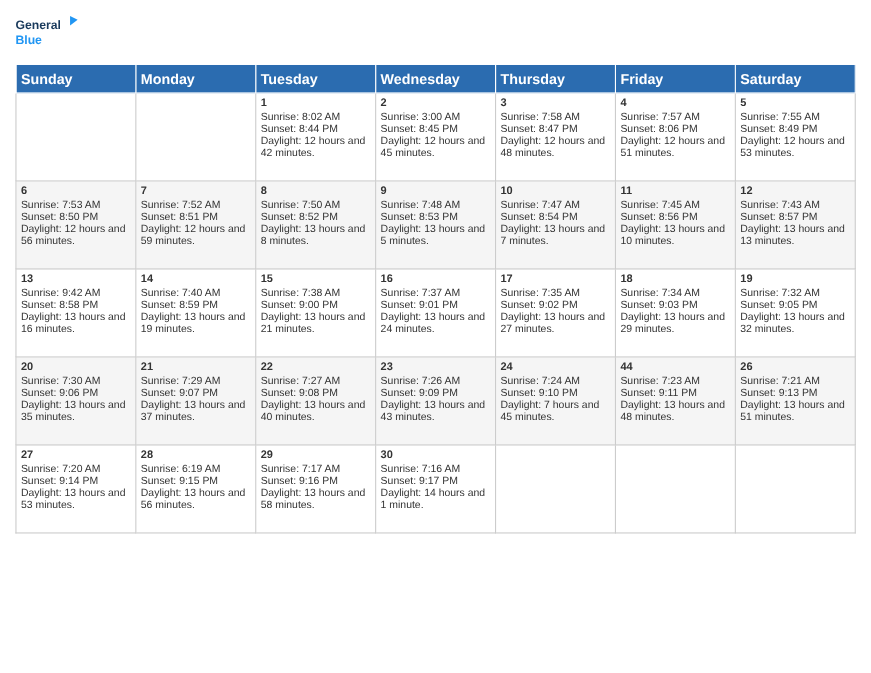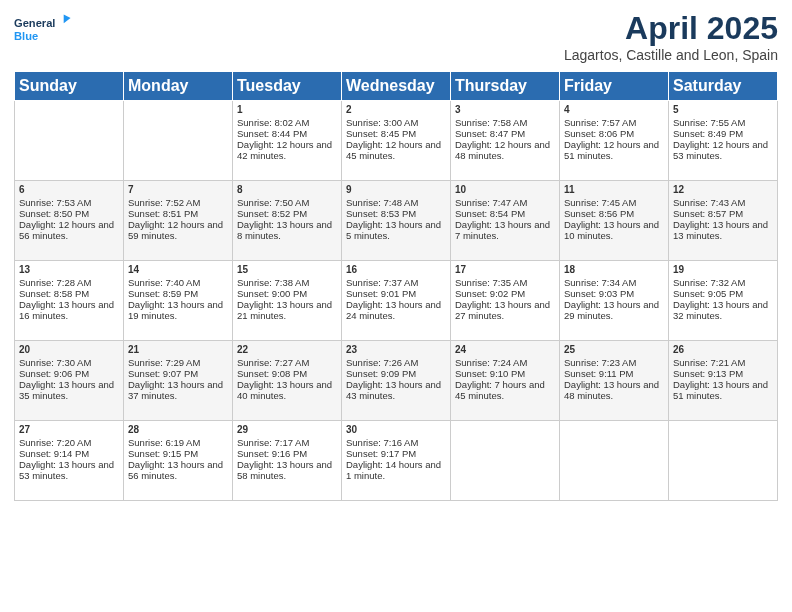--- a/index.html
+++ b/index.html
@@ -40,21 +40,21 @@
       color: #444;
     }
     table {
       width: 100%;
       border-collapse: collapse;
       table-layout: fixed;
     }
     thead th {
       background: #2b6cb0;
       color: #fff;
-      font-size: 16px;
+      font-size: 13px;
       font-weight: bold;
       padding: 5px 4px;
       border: 1px solid #fff;
       text-align: left;
     }
     tbody td {
       border: 1px solid #ccc;
       vertical-align: top;
       padding: 3px 4px;
       font-size: 9.5px;
@@ -83,24 +83,20 @@
 
 <div class="page">
   <div class="header">
     <div class="logo">
   <svg width="60" height="40" viewBox="0 0 70 40">
     <text x="0" y="16" font-size="13" font-weight="bold" fill="#1a3a5c" font-family="Arial">General</text>
     <polygon points="58,2 66,6 58,12" fill="#2196F3"></polygon>
     <text x="0" y="32" font-size="13" font-weight="bold" fill="#2196F3" font-family="Arial">Blue</text>
   </svg>
 </div>
-    <div class="title-block">
-      <div class="main-title">April 2025</div>
-      <div class="subtitle">Lagartos, Castille and Leon, Spain</div>
-    </div>
   </div>
 
   <table>
     <thead>
       <tr>
         <th>Sunday</th>
         <th>Monday</th>
         <th>Tuesday</th>
         <th>Wednesday</th>
         <th>Thursday</th>
@@ -183,21 +179,21 @@
           <td>
             <span class="day-num">12</span>
             <div>Sunrise: 7:43 AM</div>
             <div>Sunset: 8:57 PM</div>
             <div>Daylight: 13 hours and 13 minutes.</div>
           </td>
         </tr>
         <tr>
           <td>
             <span class="day-num">13</span>
-            <div>Sunrise: 7:28 AM</div>
+            <div>Sunrise: 9:42 AM</div>
             <div>Sunset: 8:58 PM</div>
             <div>Daylight: 13 hours and 16 minutes.</div>
           </td>
           <td>
             <span class="day-num">14</span>
             <div>Sunrise: 7:40 AM</div>
             <div>Sunset: 8:59 PM</div>
             <div>Daylight: 13 hours and 19 minutes.</div>
           </td>
           <td>
@@ -256,21 +252,21 @@
             <div>Sunset: 9:09 PM</div>
             <div>Daylight: 13 hours and 43 minutes.</div>
           </td>
           <td>
             <span class="day-num">24</span>
             <div>Sunrise: 7:24 AM</div>
             <div>Sunset: 9:10 PM</div>
             <div>Daylight: 7 hours and 45 minutes.</div>
           </td>
           <td>
-            <span class="day-num">25</span>
+            <span class="day-num">44</span>
             <div>Sunrise: 7:23 AM</div>
             <div>Sunset: 9:11 PM</div>
             <div>Daylight: 13 hours and 48 minutes.</div>
           </td>
           <td>
             <span class="day-num">26</span>
             <div>Sunrise: 7:21 AM</div>
             <div>Sunset: 9:13 PM</div>
             <div>Daylight: 13 hours and 51 minutes.</div>
           </td>

